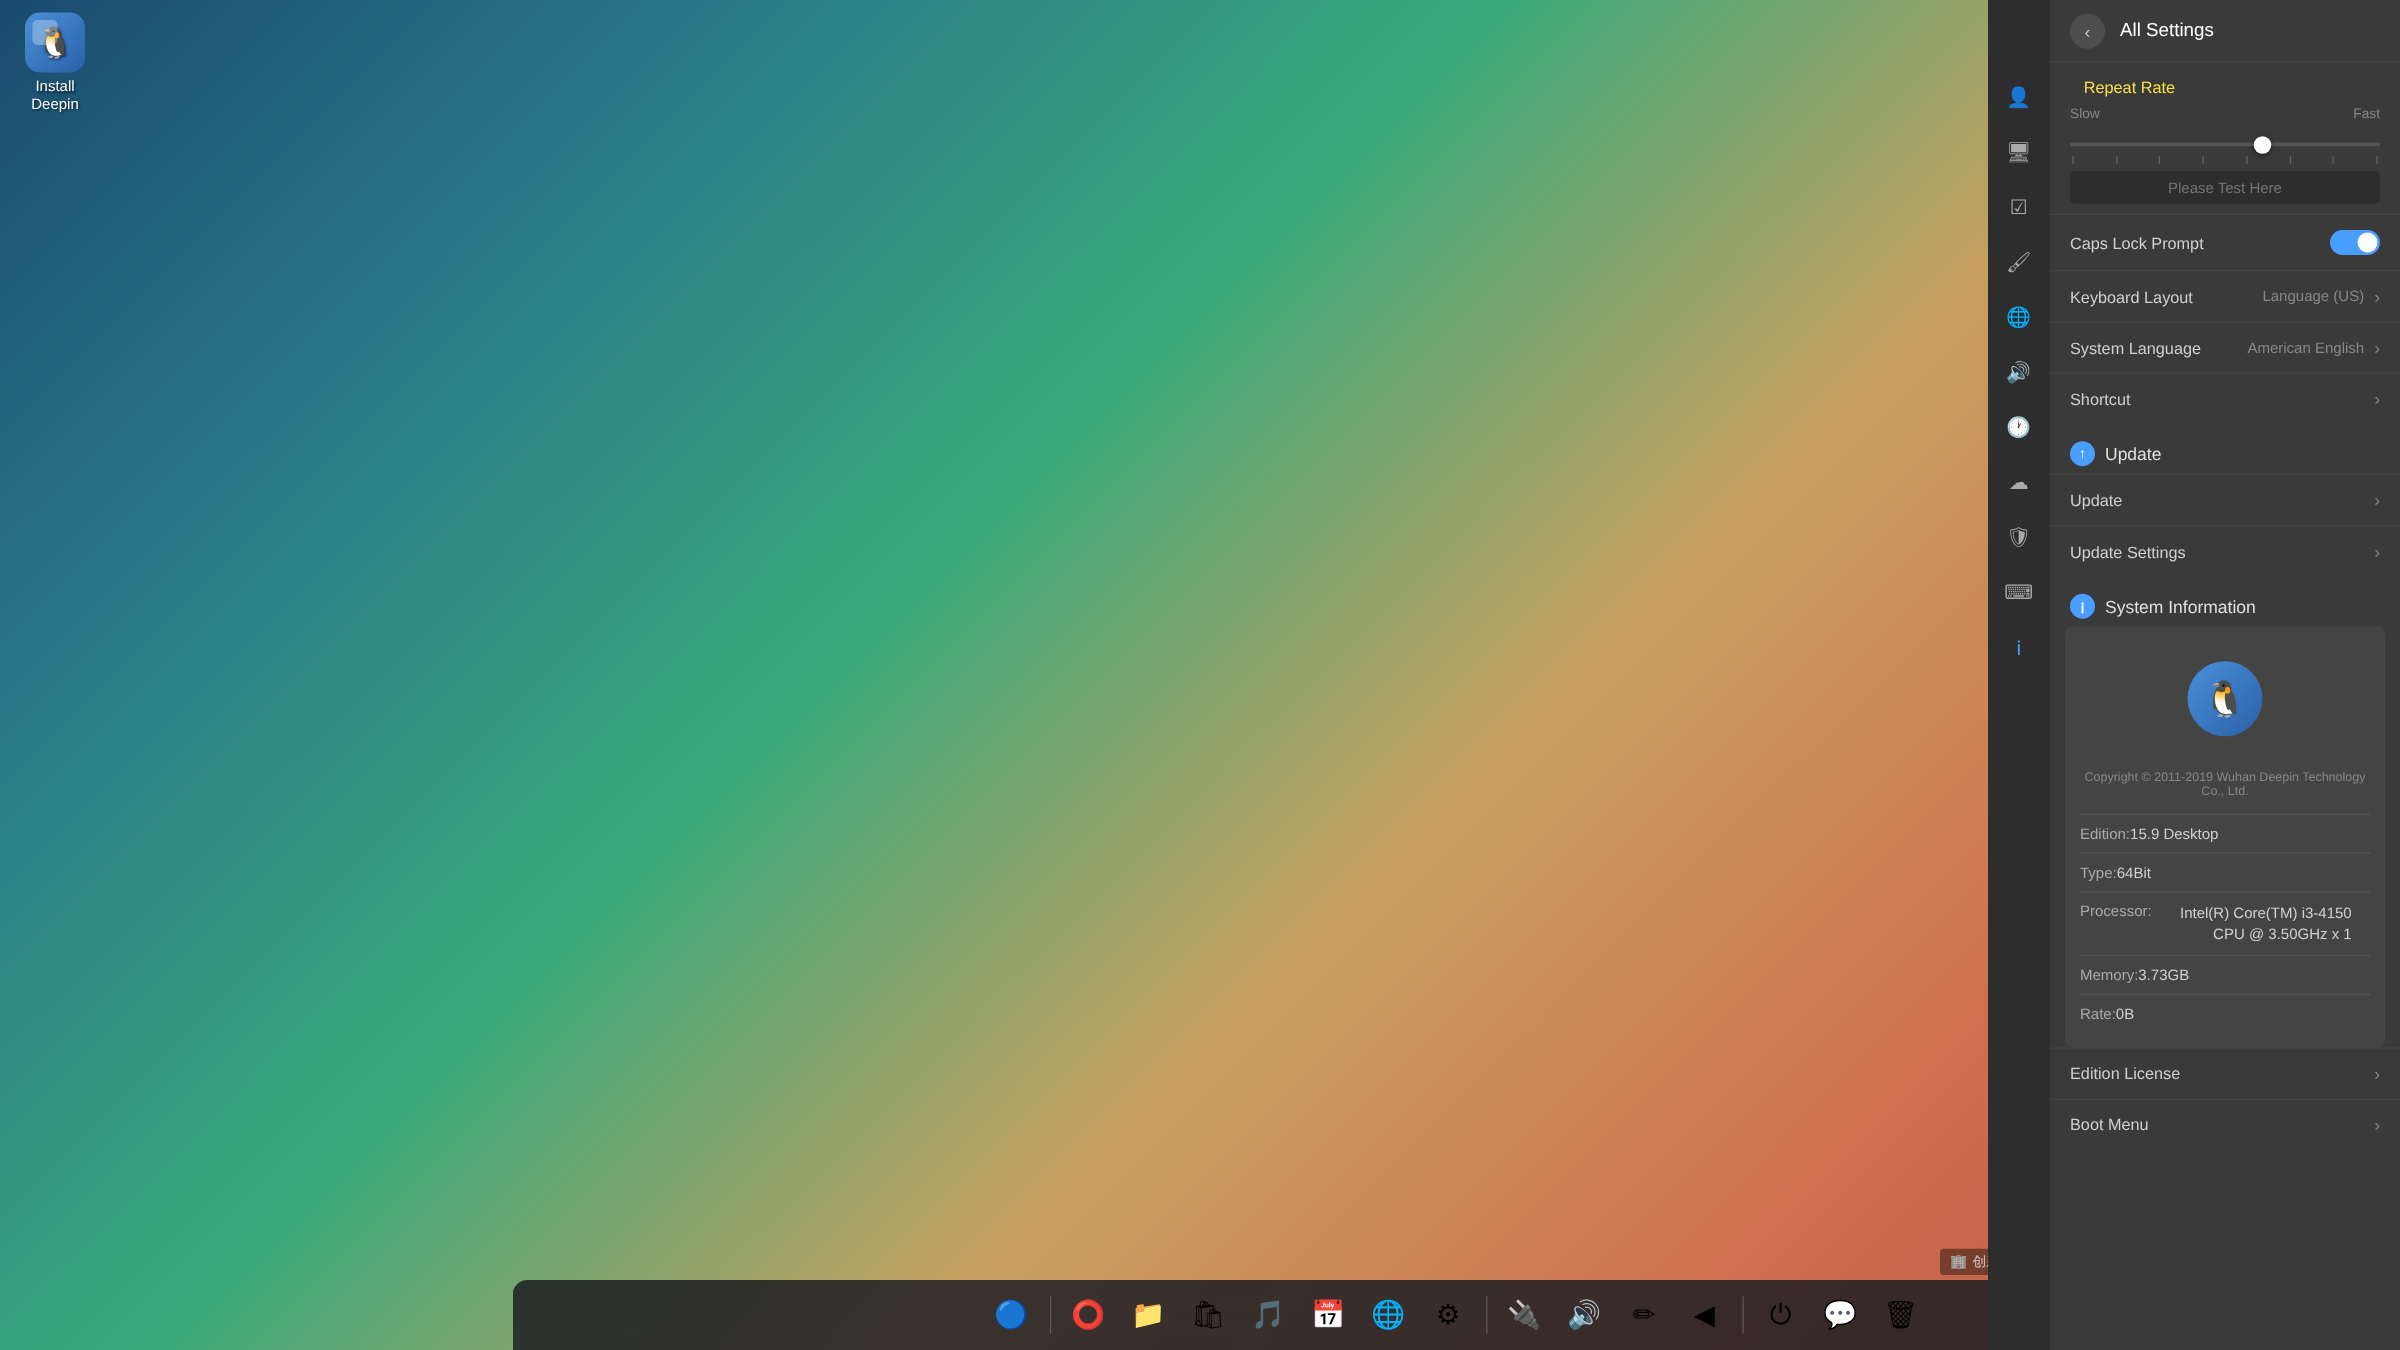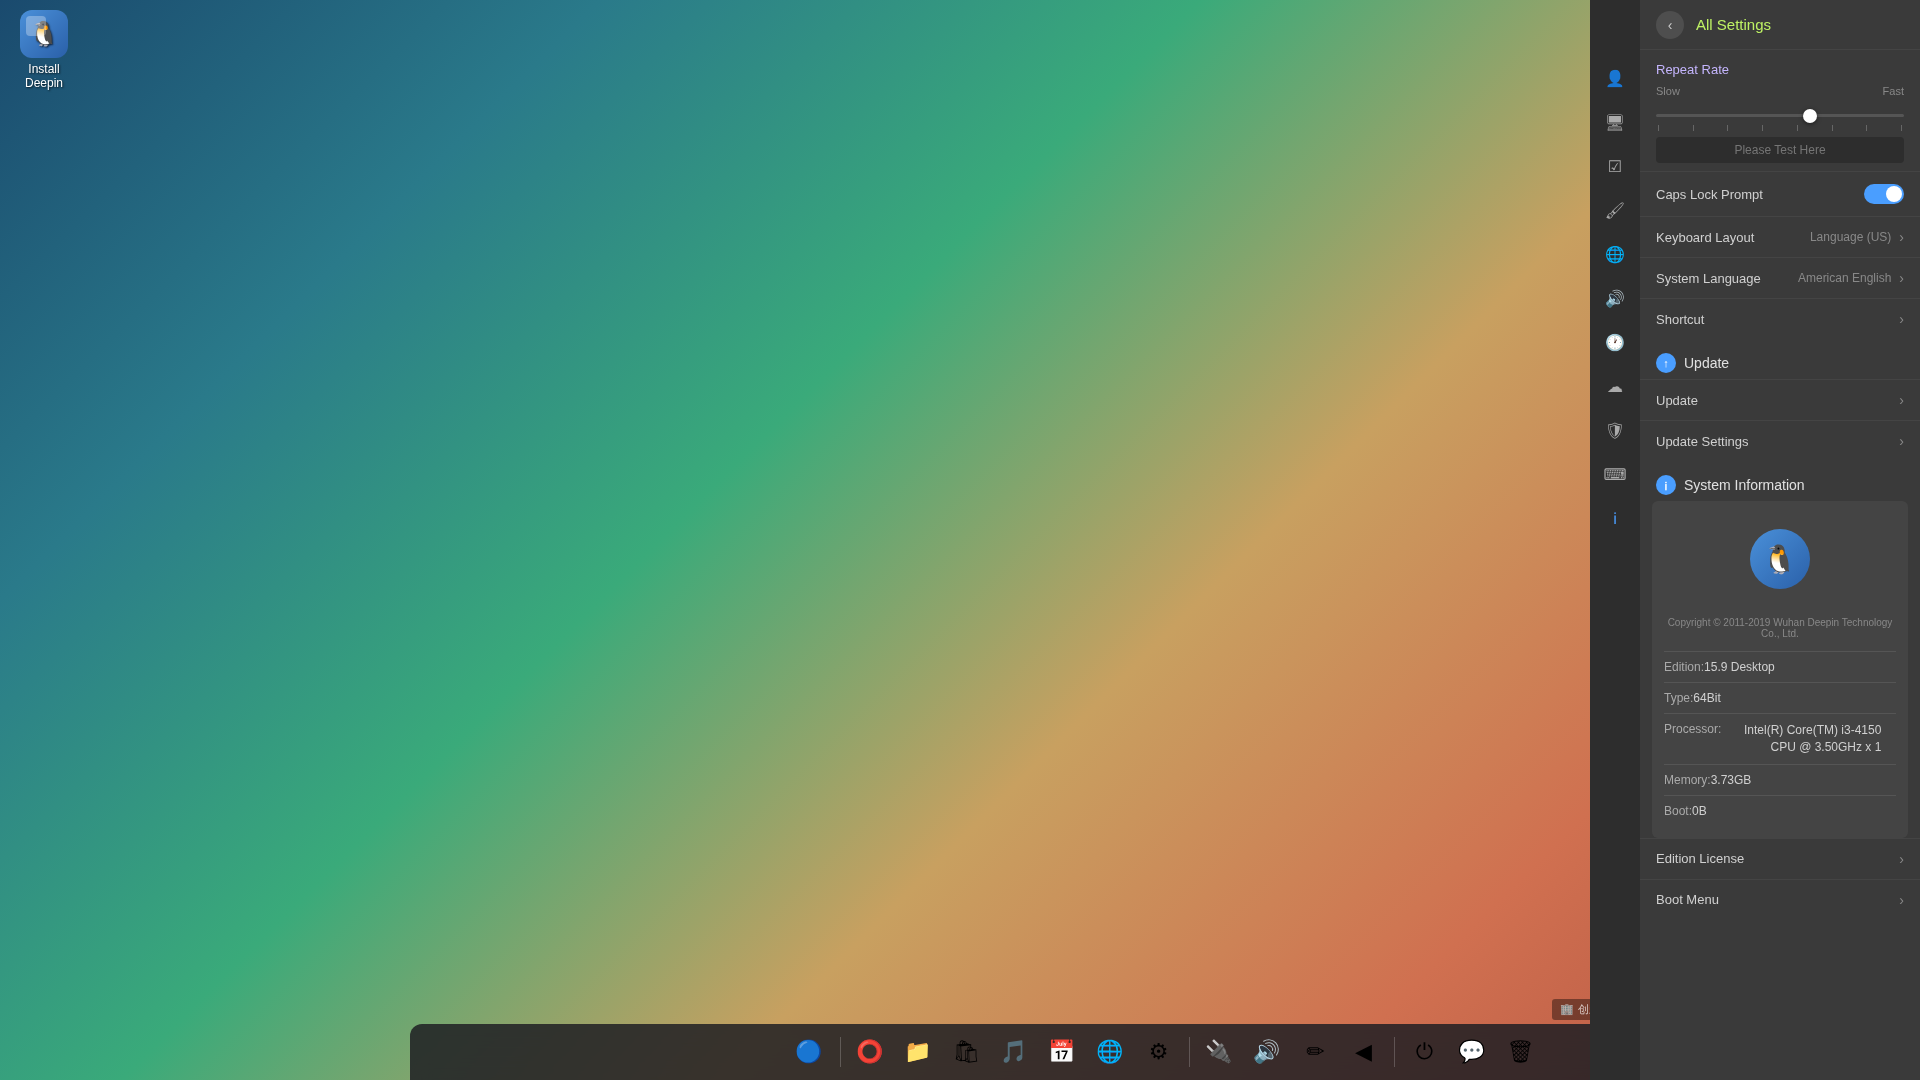--- a/index.html
+++ b/index.html
@@ -124,41 +124,42 @@
       gap: 12px;
     }
     #settings-header .back-btn {
       width: 28px; height: 28px;
       background: rgba(255,255,255,0.1);
       border-radius: 50%;
       display: flex; align-items: center; justify-content: center;
       color: #ccc; font-size: 14px; cursor: pointer;
     }
     #settings-header .title {
-      color: #bef264;
+      color: #ffffff;
       font-size: 15px;
       font-weight: 500;
     }
 
     #settings-content {
       flex: 1;
       overflow-y: auto;
       padding: 0;
     }
     #settings-content::-webkit-scrollbar { width: 4px; }
     #settings-content::-webkit-scrollbar-thumb { background: #555; border-radius: 2px; }
 
     
     .slider-section {
       padding: 12px 16px 8px;
     }
     .slider-label {
-      color: #c4b5fd;
+      color: #fde047;
       font-size: 13px;
       margin-bottom: 8px;
+      margin-left: 11px;
     }
     .slider-track {
       width: 100%;
       height: 3px;
       background: #555;
       border-radius: 2px;
       position: relative;
       margin: 8px 0;
     }
     .slider-thumb {
@@ -479,21 +480,21 @@
         <span class="sysinfo-key">Processor:</span>
         <span class="sysinfo-val processor-val">Intel(R) Core(TM) i3-4150 CPU @ 3.50GHz x 1</span>
       </div>
 
       <div class="sysinfo-row">
         <span class="sysinfo-key">Memory:</span>
         <span class="sysinfo-val">3.73GB</span>
       </div>
 
       <div class="sysinfo-row">
-        <span class="sysinfo-key">Boot:</span>
+        <span class="sysinfo-key">Rate:</span>
         <span class="sysinfo-val">0B</span>
       </div>
     </div>
 
     <div class="settings-item">
       <span class="settings-item-label">Edition License</span>
       <span class="chevron-right">›</span>
     </div>
 
     <div class="settings-item">

